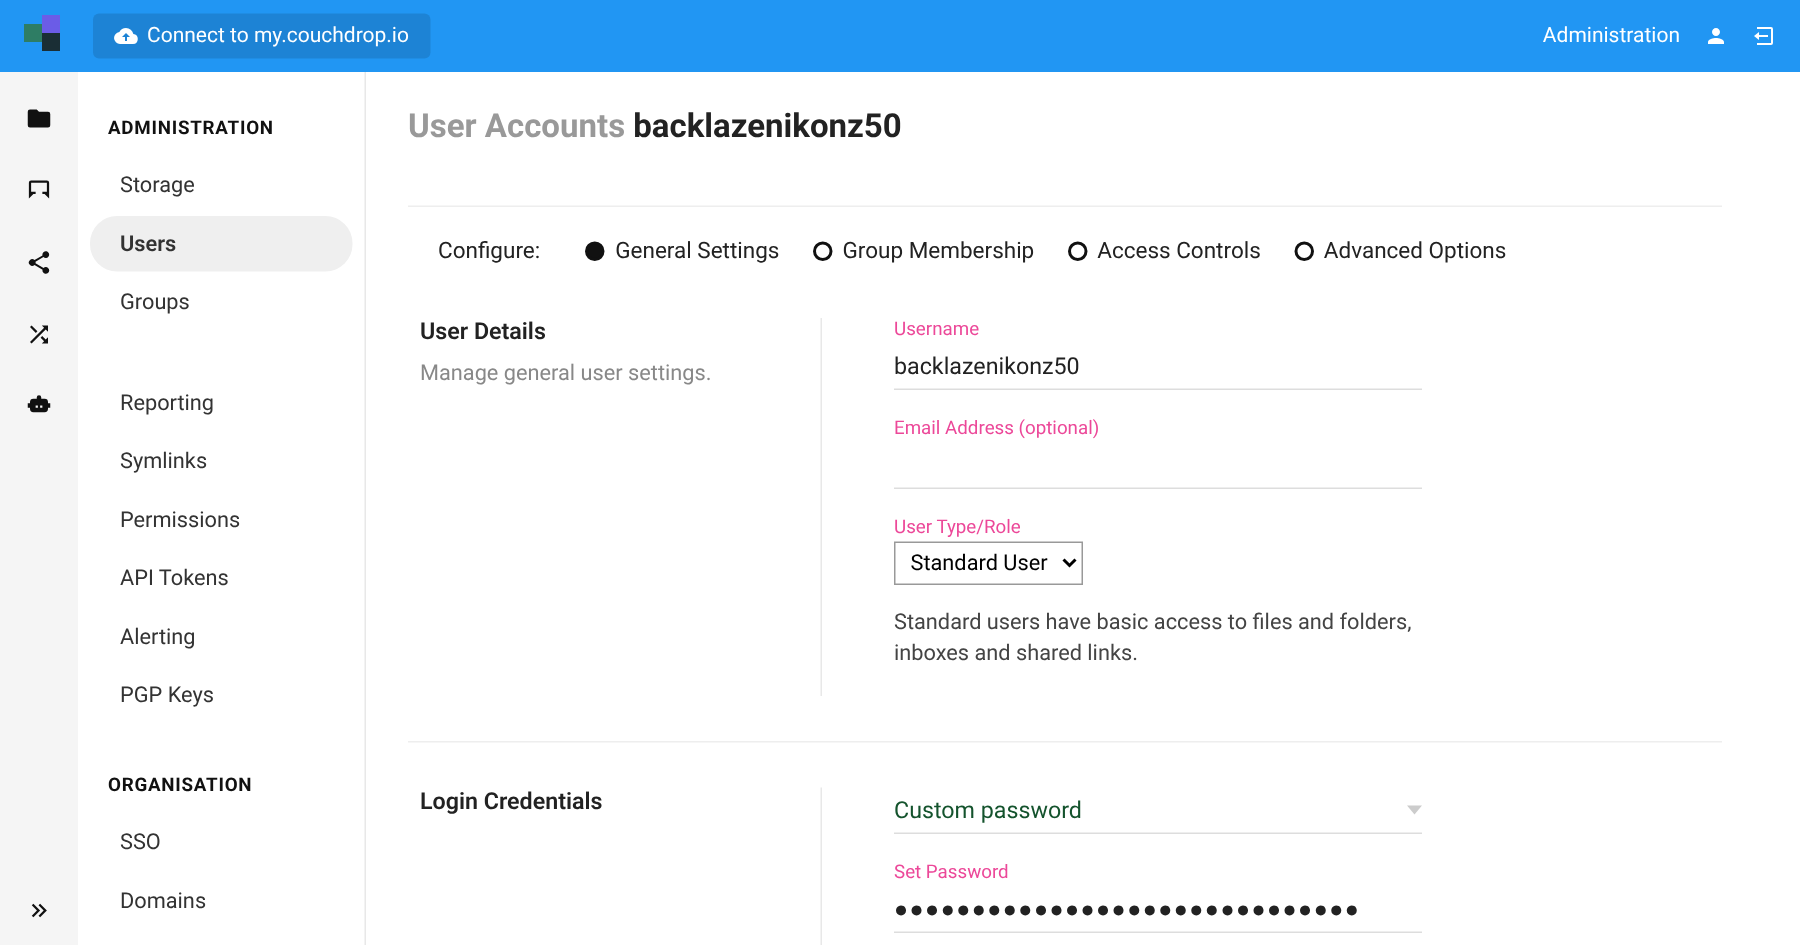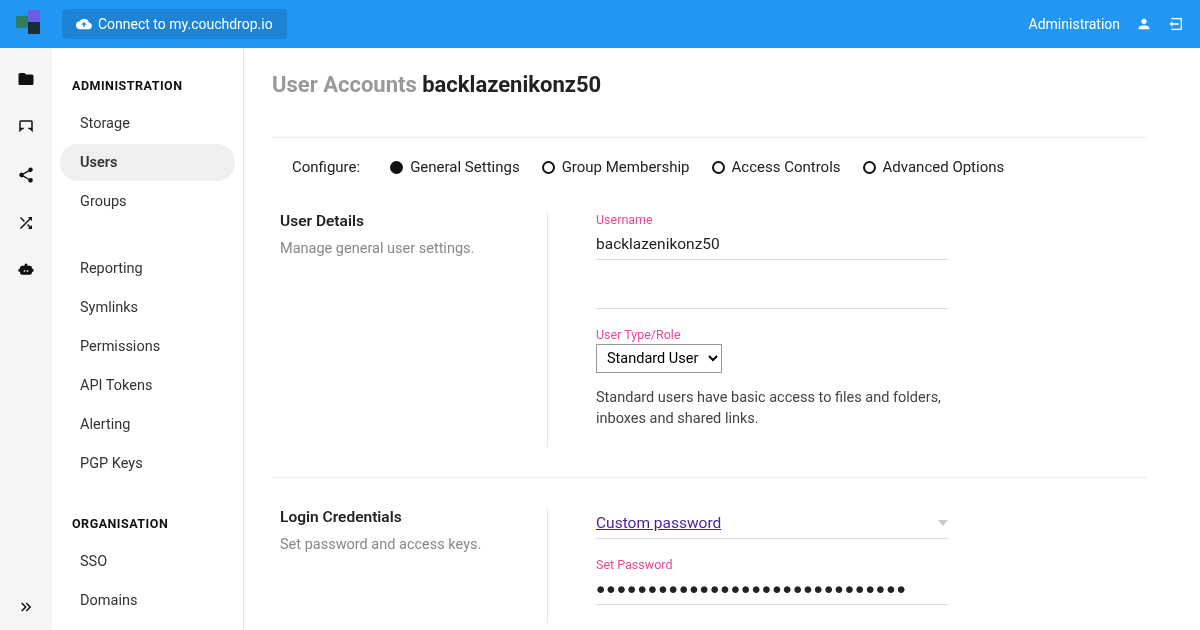--- a/index.html
+++ b/index.html
@@ -46,21 +46,21 @@
 .section-divider { width: 1px; background: #e8e8e8; }
 .section-right { flex: 1; max-width: 380px; padding-left: 28px; }
 
 .field { margin-bottom: 18px; }
 .field-label { font-size: 12.5px; color: #ec4899; margin-bottom: 2px; display: block; }
 .field-input { width: 100%; border: none; border-bottom: 1px solid #ddd; font-size: 15.5px; color: #222; padding: 6px 0; background: transparent; outline: none; }
 .field-input::placeholder { color: #bbb; }
 .field-select { border: 1px solid #999; padding: 4px 6px; font-size: 14.5px; background: #fff; }
 .field-help { font-size: 14.5px; color: #444; margin-top: 14px; line-height: 1.45; }
 
-.password-dropdown { display: flex; justify-content: space-between; align-items: center; border-bottom: 1px solid #ddd; padding: 6px 0; font-size: 15.5px; color: #4c1d95; cursor: pointer; text-decoration: underline; }
+.password-dropdown { display: flex; justify-content: space-between; align-items: center; border-bottom: 1px solid #ddd; padding: 6px 0; font-size: 15.5px; color: #14532d; cursor: pointer; }
 .caret { width: 0; height: 0; border-left: 5px solid transparent; border-right: 5px solid transparent; border-top: 6px solid #ccc; }
 .big-divider { height: 1px; background: #eee; margin: 26px 0 30px 0; }
 </style>
 </head>
 <body>
 
 <div class="topbar">
   <div class="logo">
     <div class="logo-sq a"></div>
       <div class="logo-sq b"></div>
@@ -154,38 +154,38 @@
         <div class="section-title">User Details</div>
         <div class="section-desc">Manage general user settings.</div>
       </div>
       <div class="section-divider"></div>
       <div class="section-right">
         <div class="field">
           <label class="field-label">Username</label>
           <input class="field-input" value="backlazenikonz50" style="">
         </div>
         <div class="field">
+          <label class="field-label">Email Address (optional)</label>
           <input class="field-input" value="" style="">
         </div>
         <div class="field">
           <label class="field-label">User Type/Role</label>
           <select class="field-select">
             <option>Standard User</option>
           </select>
           <div class="field-help">Standard users have basic access to files and folders, inboxes and shared links.</div>
         </div>
       </div>
     </div>
 
     <div class="big-divider"></div>
 
     <div class="section-row">
       <div class="section-left">
         <div class="section-title">Login Credentials</div>
-        <div class="section-desc">Set password and access keys.</div>
       </div>
       <div class="section-divider"></div>
       <div class="section-right">
         <div class="field">
           <div class="password-dropdown">
             <span>Custom password</span>
             <span class="caret"></span>
           </div>
         </div>
         <div class="field">

